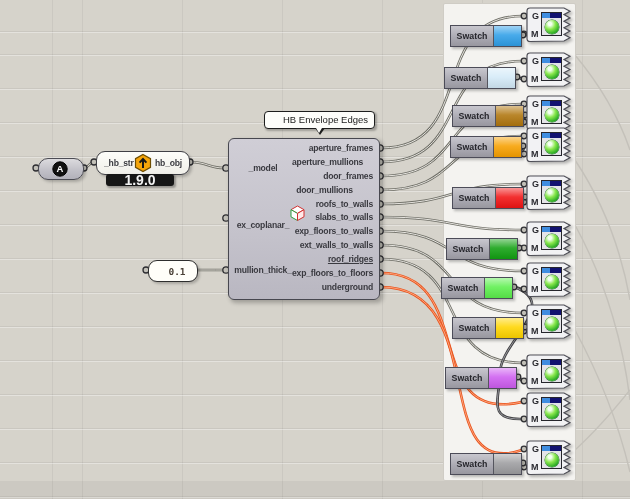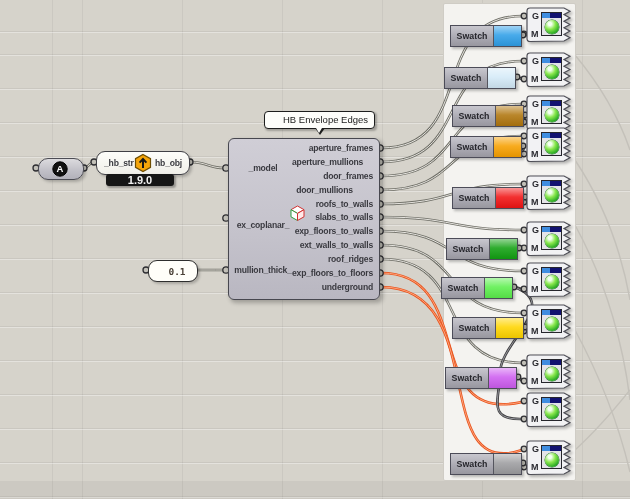--- a/index.html
+++ b/index.html
@@ -20,21 +20,21 @@
   #components{position:absolute;left:0;top:0;width:630px;height:499px;z-index:4;}
   .lbl{position:absolute;font-size:8.6px;font-weight:700;color:#3a3a40;line-height:10px;white-space:nowrap;letter-spacing:-0.2px;}
   
   .capsule{position:absolute;border:1.3px solid #4c4c54;border-radius:10px;
     background:linear-gradient(180deg,#dcdbde 0%,#c2c1c8 55%,#b2b1ba 100%);
     box-shadow:2px 2px 3px rgba(0,0,0,0.22);}
   .white-capsule{position:absolute;border:1.3px solid #3f3f45;border-radius:9px;
     background:linear-gradient(180deg,#fdfdfa 0%,#f0efe9 100%);
     box-shadow:2px 2px 3px rgba(0,0,0,0.22);}
   .ver-badge{position:absolute;background:#161616;border-radius:3px;color:#f2f2f2;
-    font-size:11px;font-weight:700;text-align:center;box-shadow:1.5px 1.5px 2px rgba(0,0,0,0.3);}
+    font-size:14px;font-weight:700;text-align:center;box-shadow:1.5px 1.5px 2px rgba(0,0,0,0.3);}
   
   #main-body{position:absolute;left:228px;top:138px;width:150px;height:160px;
     border:1.3px solid #47474f;border-radius:6px;
     background:linear-gradient(180deg,#d0ced6 0%,#c4c2cb 60%,#b9b7c1 100%);
     box-shadow:2.5px 2.5px 4px rgba(0,0,0,0.25);}
   #name-tag{position:absolute;left:264px;top:111px;padding:2px 6px 3px 18px;background:#fdfdfa;
     border:1.4px solid #1d1d1d;border-radius:4px;font-size:9.5px;font-weight:400;color:#1c1c1c;
     white-space:nowrap;box-shadow:1.5px 1.5px 2px rgba(0,0,0,0.25);z-index:5;}
   #name-tag::after{content:"";position:absolute;left:50%;bottom:-7px;margin-left:-5px;
     border-left:5px solid transparent;border-right:5px solid transparent;border-top:7px solid #1d1d1d;}
@@ -216,21 +216,21 @@
     </div>
 
   <span class="lbl" style="left: 276px; top: 143px; width: 97px; text-align: right; z-index: 6;">aperture_frames</span>
       <span class="lbl" style="left: 292px; top: 157px; width: 97px; text-align: left; z-index: 6;">aperture_mullions</span>
       <span class="lbl" style="left: 276px; top: 171px; width: 97px; text-align: right; z-index: 6;">door_frames</span>
       <span class="lbl" style="left: 276px; top: 185px; width: 97px; text-align: center; z-index: 6;">door_mullions</span>
       <span class="lbl" style="left: 276px; top: 199px; width: 97px; text-align: right; z-index: 6;">roofs_to_walls</span>
       <span class="lbl" style="left: 276px; top: 212px; width: 97px; text-align: right; z-index: 6;">slabs_to_walls</span>
       <span class="lbl" style="left: 276px; top: 226px; width: 97px; text-align: right; z-index: 6;">exp_floors_to_walls</span>
       <span class="lbl" style="left: 276px; top: 240px; width: 97px; text-align: right; z-index: 6;">ext_walls_to_walls</span>
-      <span class="lbl" style="left: 276px; top: 254px; width: 97px; text-align: right; z-index: 6;">roof_ridges</span>
+      <span class="lbl" style="left: 276px; top: 254px; width: 97px; text-align: right; z-index: 6; text-decoration: underline;">roof_ridges</span>
       <span class="lbl" style="left: 276px; top: 268px; width: 97px; text-align: right; z-index: 6;">exp_floors_to_floors</span>
       <span class="lbl" style="left: 276px; top: 282px; width: 97px; text-align: right; z-index: 6;">underground</span>
       <span class="lbl" style="left: 230px; top: 163px; width: 66px; text-align: center; z-index: 6;">_model</span>
       <span class="lbl" style="left: 230px; top: 220px; width: 66px; text-align: center; z-index: 6;">ex_coplanar_</span>
       <span class="lbl" style="left: 230px; top: 265px; width: 66px; text-align: center; z-index: 6;">mullion_thick_</span>
       <div class="swatch" style="left: 450px; top: 25px;">
         <div class="tab">Swatch</div>
         <div class="bar" style="background-color: rgb(47, 159, 232);"></div>
       </div>
       <div class="swatch" style="left: 444px; top: 67px;">

